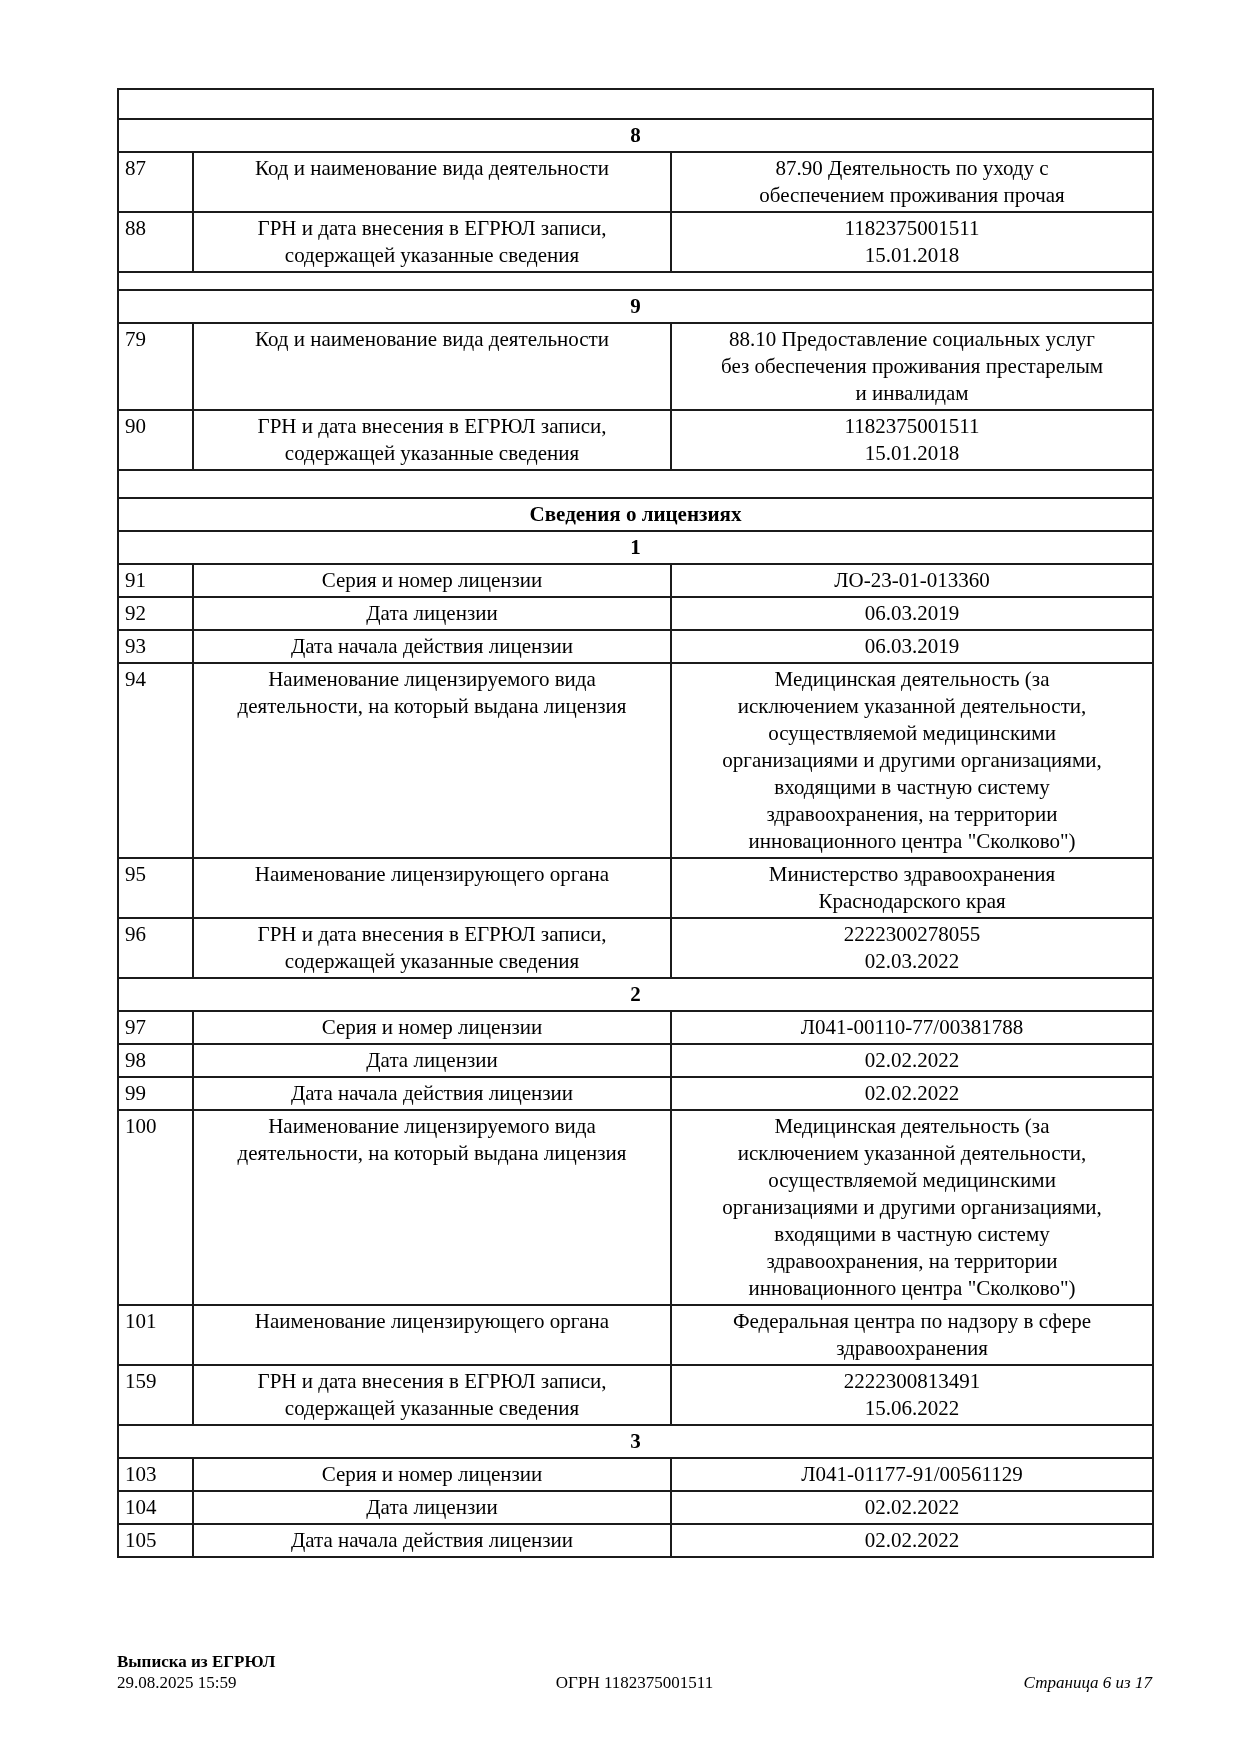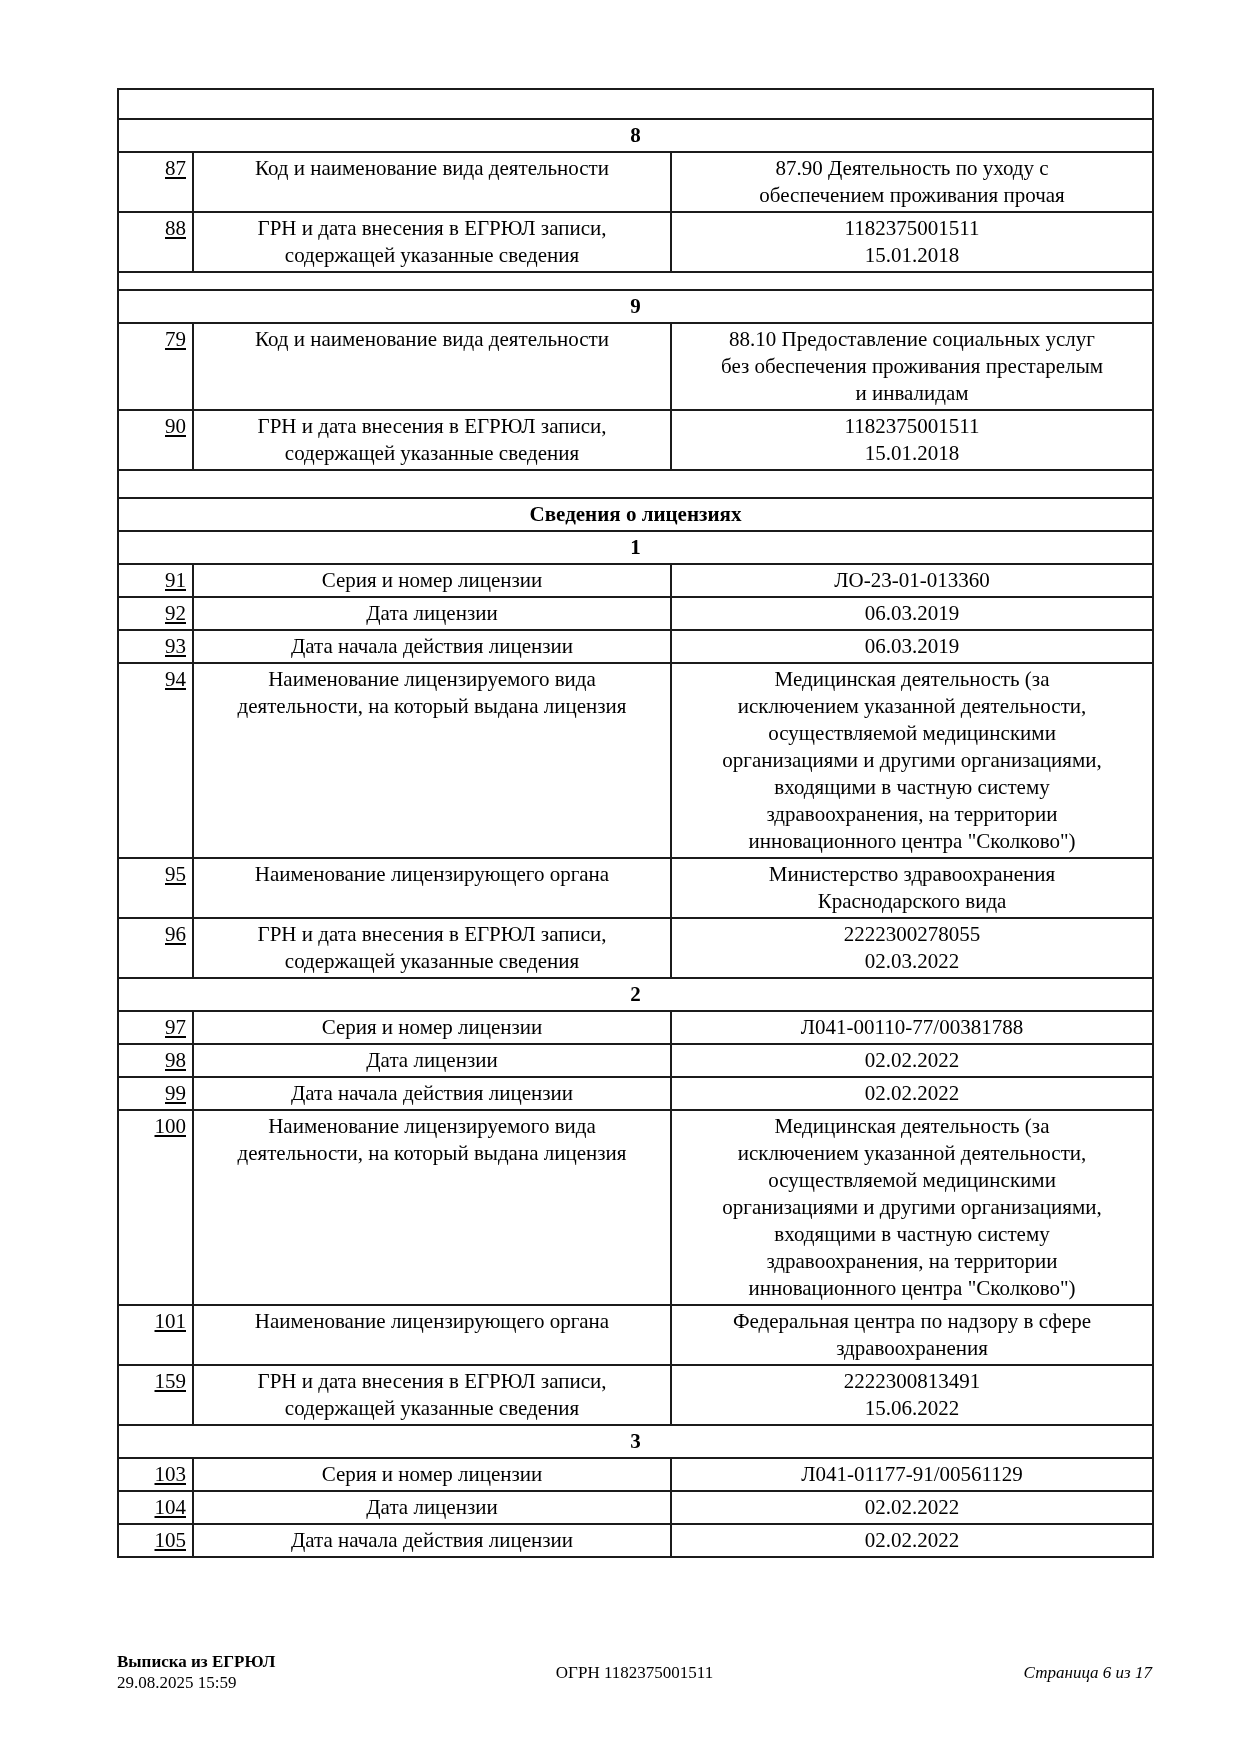--- a/index.html
+++ b/index.html
@@ -22,44 +22,43 @@
   }
   table.egrul td{
     border:2px solid #1b1b1b;
     font-size:21px;
     line-height:27px;
     vertical-align:top;
     padding:2px 6px;
     overflow:hidden;
   }
   td.num{
-    text-align:right;
+    text-align:left;
     padding-left:2px;
     padding-right:2px;
-    text-decoration:underline;
   }
   td.label,td.value{
     white-space:pre-line;
     text-align:center;
   }
   tr.hdr td{
     text-align:center;
     font-weight:bold;
     padding:2px 4px;
   }
   tr.sp-lg td{height:28px;padding:0;}
   tr.sp-md td{height:26px;padding:0;}
   tr.sp-sm td{height:16px;padding:0;}
   .footer{
     position:absolute;
     left:117px;
     top:1651px;
     width:1035px;
     display:flex;
-    align-items:center;
+    align-items:flex-end;
     font-size:17px;
     line-height:21px;
   }
   .f-left{flex:1;text-align:left;}
   .f-center{flex:1;text-align:center;}
   .f-right{flex:1;text-align:right;font-style:italic;}
   .f-title{font-weight:bold;}
 </style>
 </head>
 <body>
@@ -153,21 +152,21 @@
 осуществляемой медицинскими
 организациями и другими организациями,
 входящими в частную систему
 здравоохранения, на территории
 инновационного центра "Сколково")</td>
       </tr>
       <tr>
         <td class="num">95</td>
         <td class="label">Наименование лицензирующего органа</td>
         <td class="value">Министерство здравоохранения
-Краснодарского вида</td>
+Краснодарского края</td>
       </tr>
       <tr>
         <td class="num">96</td>
         <td class="label">ГРН и дата внесения в ЕГРЮЛ записи,
 содержащей указанные сведения</td>
         <td class="value">2222300278055
 02.03.2022</td>
       </tr>
 
       <tr class="hdr">

